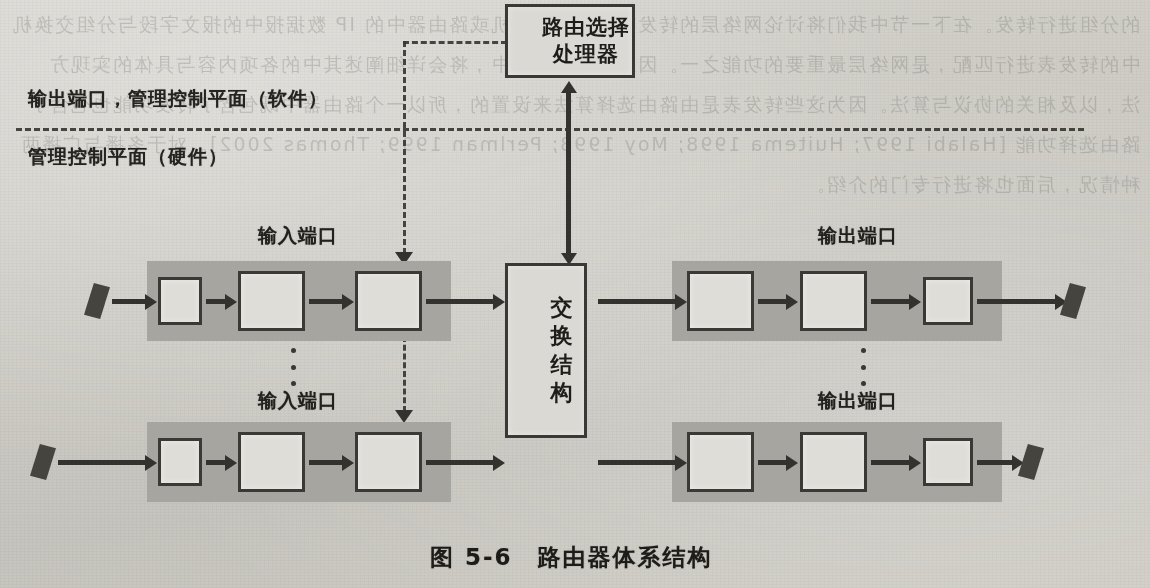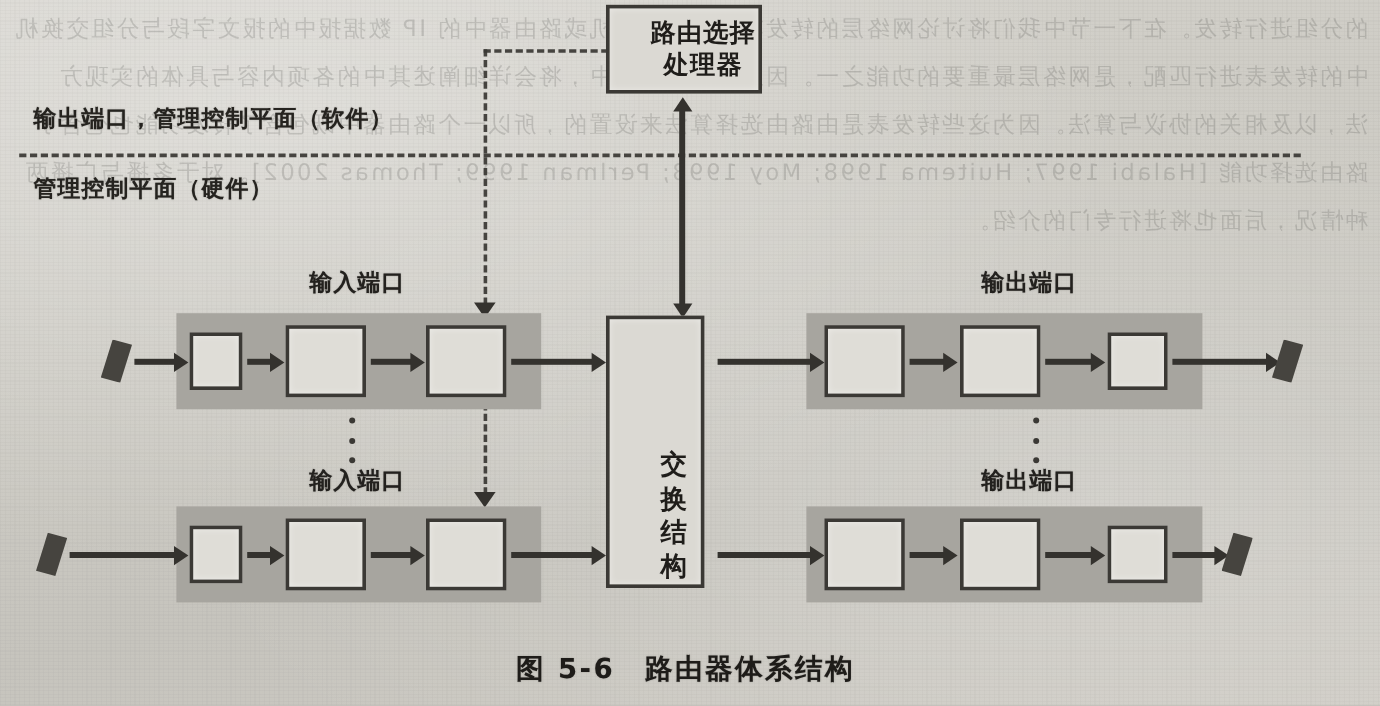--- a/index.html
+++ b/index.html
@@ -238,21 +238,21 @@
   <div class="vline-dashed" style="left:403px; top:41px; height:213px;"></div>
   <div class="dash-head" style="left:395px; top:252px;"></div>
 
   <div class="vline-dashed" style="left:403px; top:336px; height:76px;"></div>
   <div class="dash-head" style="left:395px; top:410px;"></div>
 
   <div class="vline-solid" style="left:403px; top:318px; height:20px;"></div>
 
   <div class="arrow-v2" style="left:566px; top:92px; height:162px;"></div>
 
-  <div class="node fabric" style="left:505px; top:263px; width:82px; height:227px;align-items:flex-end;">
+  <div class="node fabric" style="left:505px; top:263px; width:82px; height:175px;">
     <span>
       <span>交换</span><br>
       <span>结构</span>
     </span>
   </div>
 
   <div class="port-title" style="left:258px; top:223px;">输入端口</div>
 
   <div class="band" style="left:147px; top:261px; width:304px; height:80px;"></div>
 

